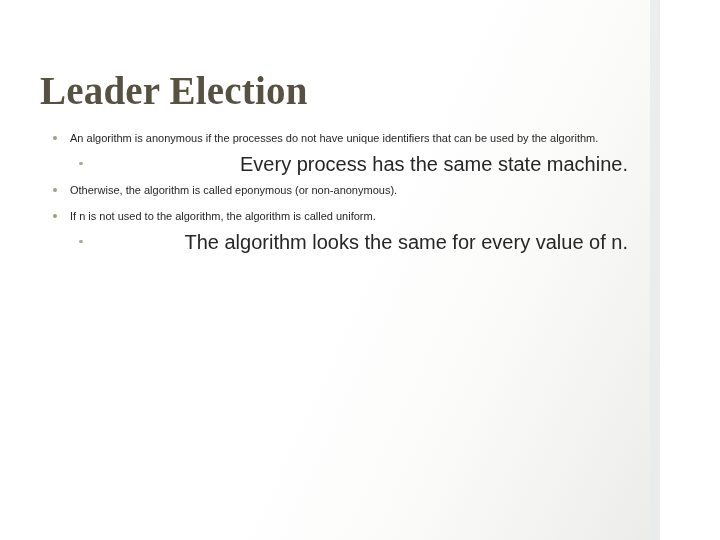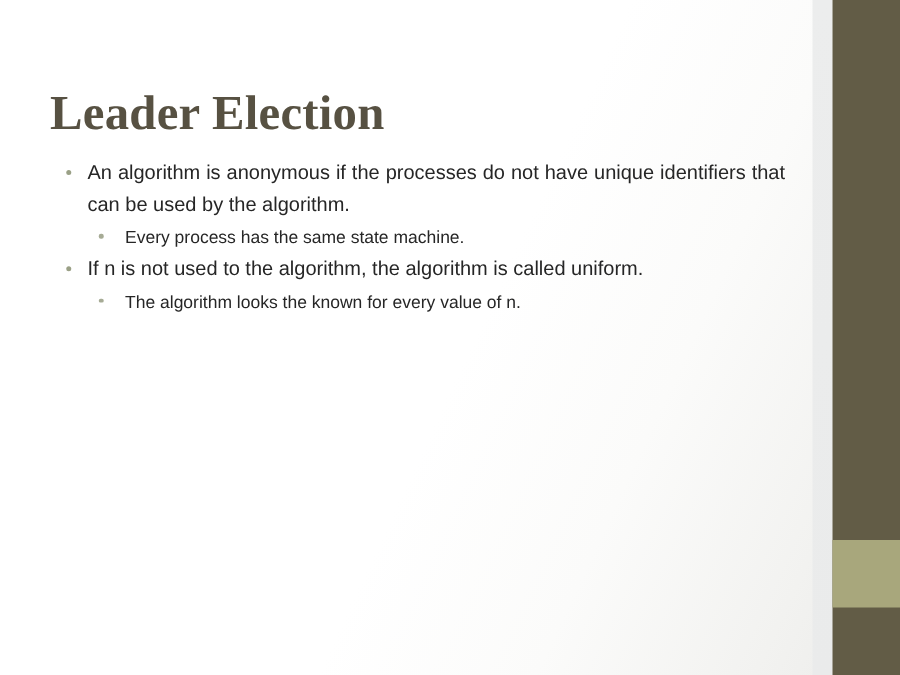--- a/index.html
+++ b/index.html
@@ -9,21 +9,21 @@
   body {
     width: 720px;
     height: 540px;
     overflow: hidden;
     font-family: "Liberation Sans", sans-serif;
     background: #ffffff;
   }
 
   #slide {
     position: relative;
-    width: 720px;
+    width: 660px;
     height: 540px;
     background: linear-gradient(115deg, #ffffff 0%, #ffffff 52%, #fbfbfa 70%, #f2f2f0 88%, #ebebe9 100%);
     overflow: hidden;
   }
 
   
   #right-bar-dark {
     position: absolute;
     top: 0;
     left: 666px;
@@ -70,44 +70,44 @@
     width: 580px;
   }
 
   .bullet-row {
     position: relative;
     display: block;
   }
 
   .lvl1 {
     padding-left: 22px;
-    font-size: 16px;
+    font-size: 11px;
     line-height: 25.5px;
     color: #262626;
     text-align: justify;
     text-justify: inter-word;
     margin: 0 0 1px 0;
     font-stretch: condensed;
   }
   .lvl1 .dot {
     position: absolute;
     left: 5px;
     top: 10px;
     width: 4px;
     height: 4px;
     border-radius: 50%;
     background: #9aa086;
   }
 
   .lvl2 {
     padding-left: 52px;
-    font-size: 14px;
+    font-size: 20px;
     line-height: 23px;
     color: #262626;
-    text-align: left;
+    text-align: right;
     margin: 1px 0 2px 0;
     font-stretch: condensed;
   }
   .lvl2 .dot {
     position: absolute;
     left: 31px;
     top: 9px;
     width: 3.5px;
     height: 3.5px;
     border-radius: 50%;
@@ -139,26 +139,30 @@
     <div class="bullet-row lvl1 justify-all">
       <span class="dot"></span>
       <span class="txt">An algorithm is anonymous if the processes do not have unique identifiers that can be used by the algorithm.</span>
     </div>
 
     <div class="bullet-row lvl2">
       <span class="dot"></span>
       <span class="txt">Every process has the same state machine.</span>
     </div>
 
+    <div class="bullet-row lvl1 justify-all">
+      <span class="dot"></span>
+      <span class="txt"> Otherwise, the algorithm is called eponymous (or non-anonymous).</span>
+    </div>
 
     <div class="bullet-row lvl1 justify-all">
       <span class="dot"></span>
       <span class="txt"> If n is not used to the algorithm, the algorithm is called uniform.</span>
     </div>
 
     <div class="bullet-row lvl2">
       <span class="dot"></span>
-      <span class="txt">The algorithm looks the known for every value of n.</span>
+      <span class="txt">The algorithm looks the same for every value of n.</span>
     </div>
 
 
   </div>
 </div>
 
 </body></html>

